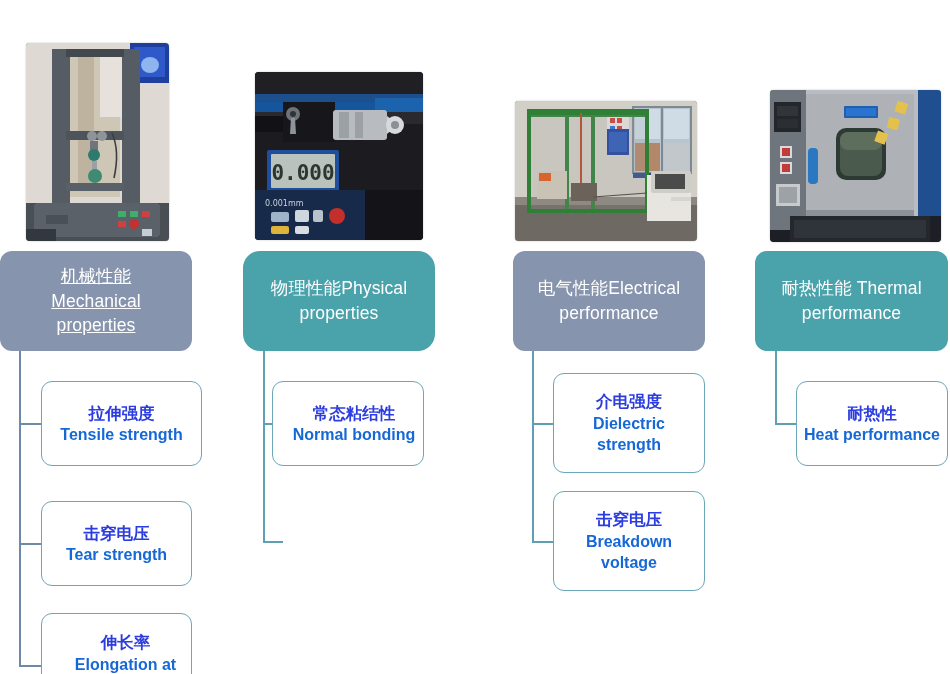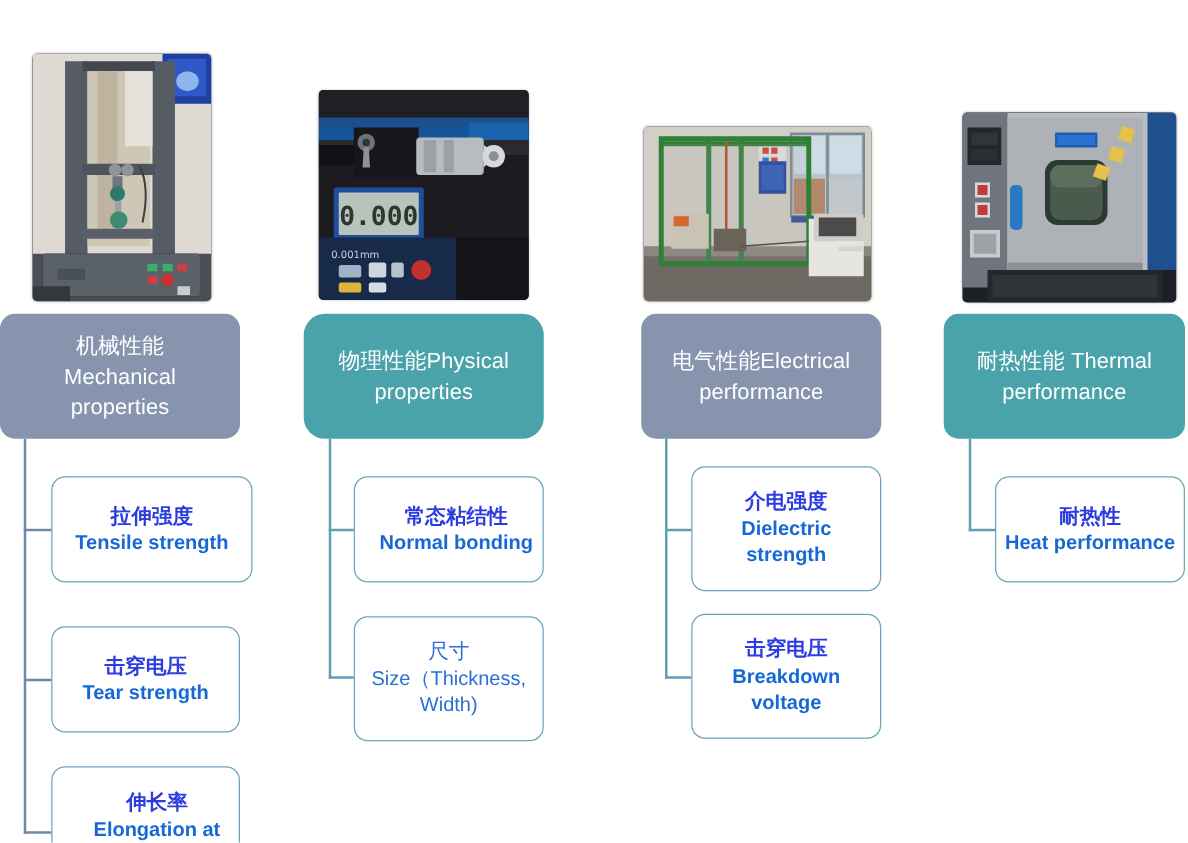--- a/index.html
+++ b/index.html
@@ -249,21 +249,21 @@
   <div class="hline" style="left:263px; top:382px; width:20px; height:2px;"></div>
   <div class="hline" style="left:263px; top:500px; width:20px; height:2px;"></div>
 
   <div class="vline" style="left:532px; top:310px; width:2px; height:192px;"></div>
   <div class="hline" style="left:532px; top:382px; width:21px; height:2px;"></div>
   <div class="hline" style="left:532px; top:500px; width:21px; height:2px;"></div>
 
   <div class="vline" style="left:775px; top:310px; width:2px; height:74px;"></div>
   <div class="hline" style="left:775px; top:382px; width:21px; height:2px;"></div>
 
-  <div class="hbox slate" style="left:0px; top:210px; width:192px; height:100px;">
+  <div class="hbox slate" style="left:0px; top:210px; width:192px; height:100px;text-decoration:underline;">
     <div>
       <span>机械性能</span><br>
       <span>Mechanical</span><br>
       <span>properties</span>
     </div>
   </div>
 
   <div class="hbox teal" style="left:243px; top:210px; width:192px; height:100px;border-radius:17px;">
     <div>
       <span>物理性能Physical</span><br>
@@ -300,34 +300,27 @@
   </div>
 
   <div class="cbox" style="left:41px; top:572px; width:151px; height:102px;padding-left:24px;">
     <div>
       <span class="cn">伸长率</span>
       <span class="en">Elongation at</span>
       <span class="en">break</span>
     </div>
   </div>
 
-  <div class="cbox" style="left:283px; top:340px; width:152px; height:85px;padding-left:18px;">
+  <div class="cbox" style="left:272px; top:340px; width:152px; height:85px;padding-left:18px;">
     <div>
       <span class="cn">常态粘结性</span>
       <span class="en">Normal bonding</span>
     </div>
   </div>
 
-  <div class="cbox light" style="left:283px; top:452px; width:152px; height:100px;">
-    <div>
-      <span class="cn">尺寸</span>
-      <span class="en">Size（Thickness,</span>
-      <span class="en">Width)</span>
-    </div>
-  </div>
 
   <div class="cbox" style="left:553px; top:332px; width:152px; height:100px;">
     <div>
       <span class="cn">介电强度</span>
       <span class="en">Dielectric</span>
       <span class="en">strength</span>
     </div>
   </div>
 
   <div class="cbox" style="left:553px; top:450px; width:152px; height:100px;">

